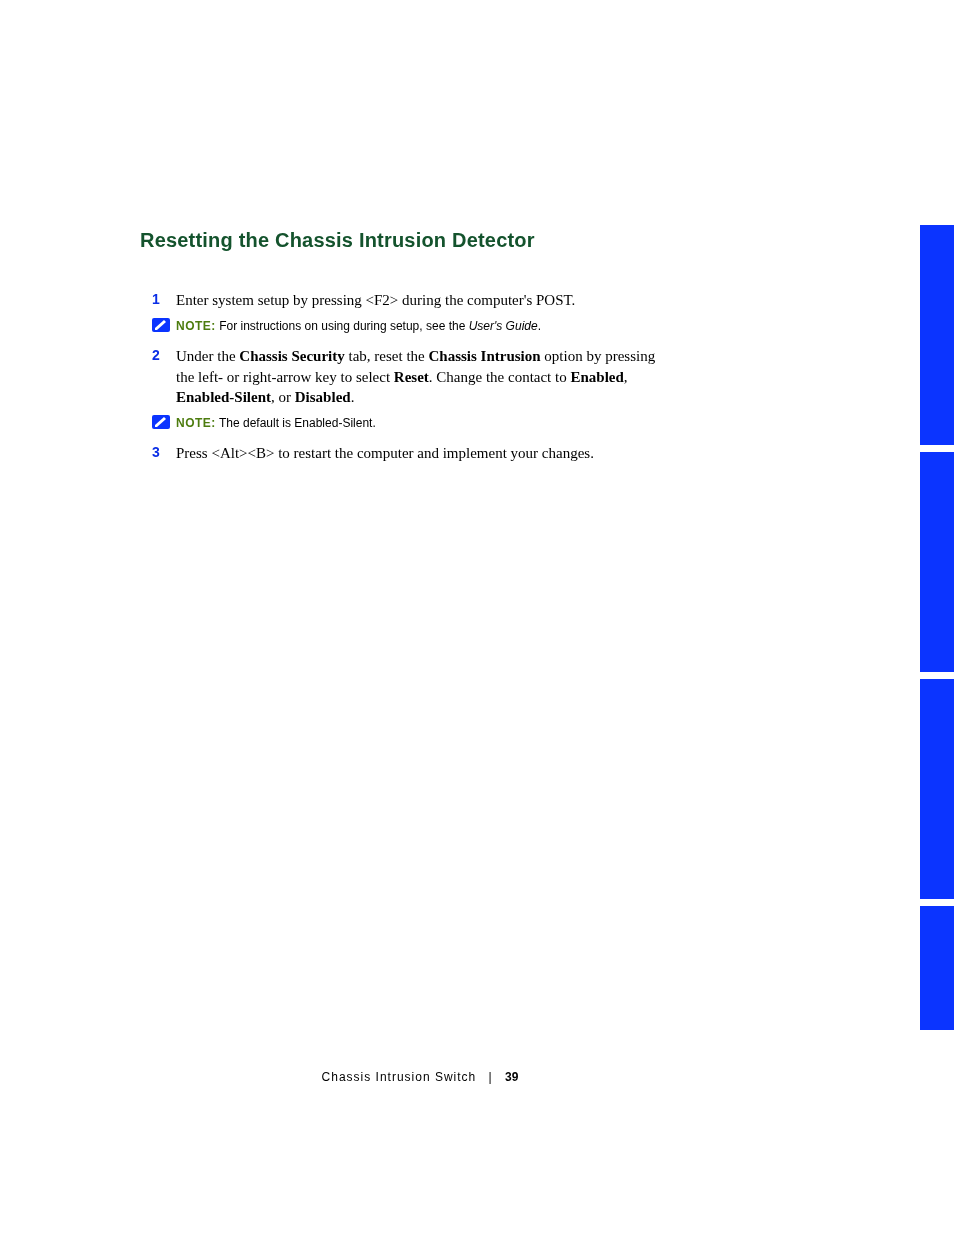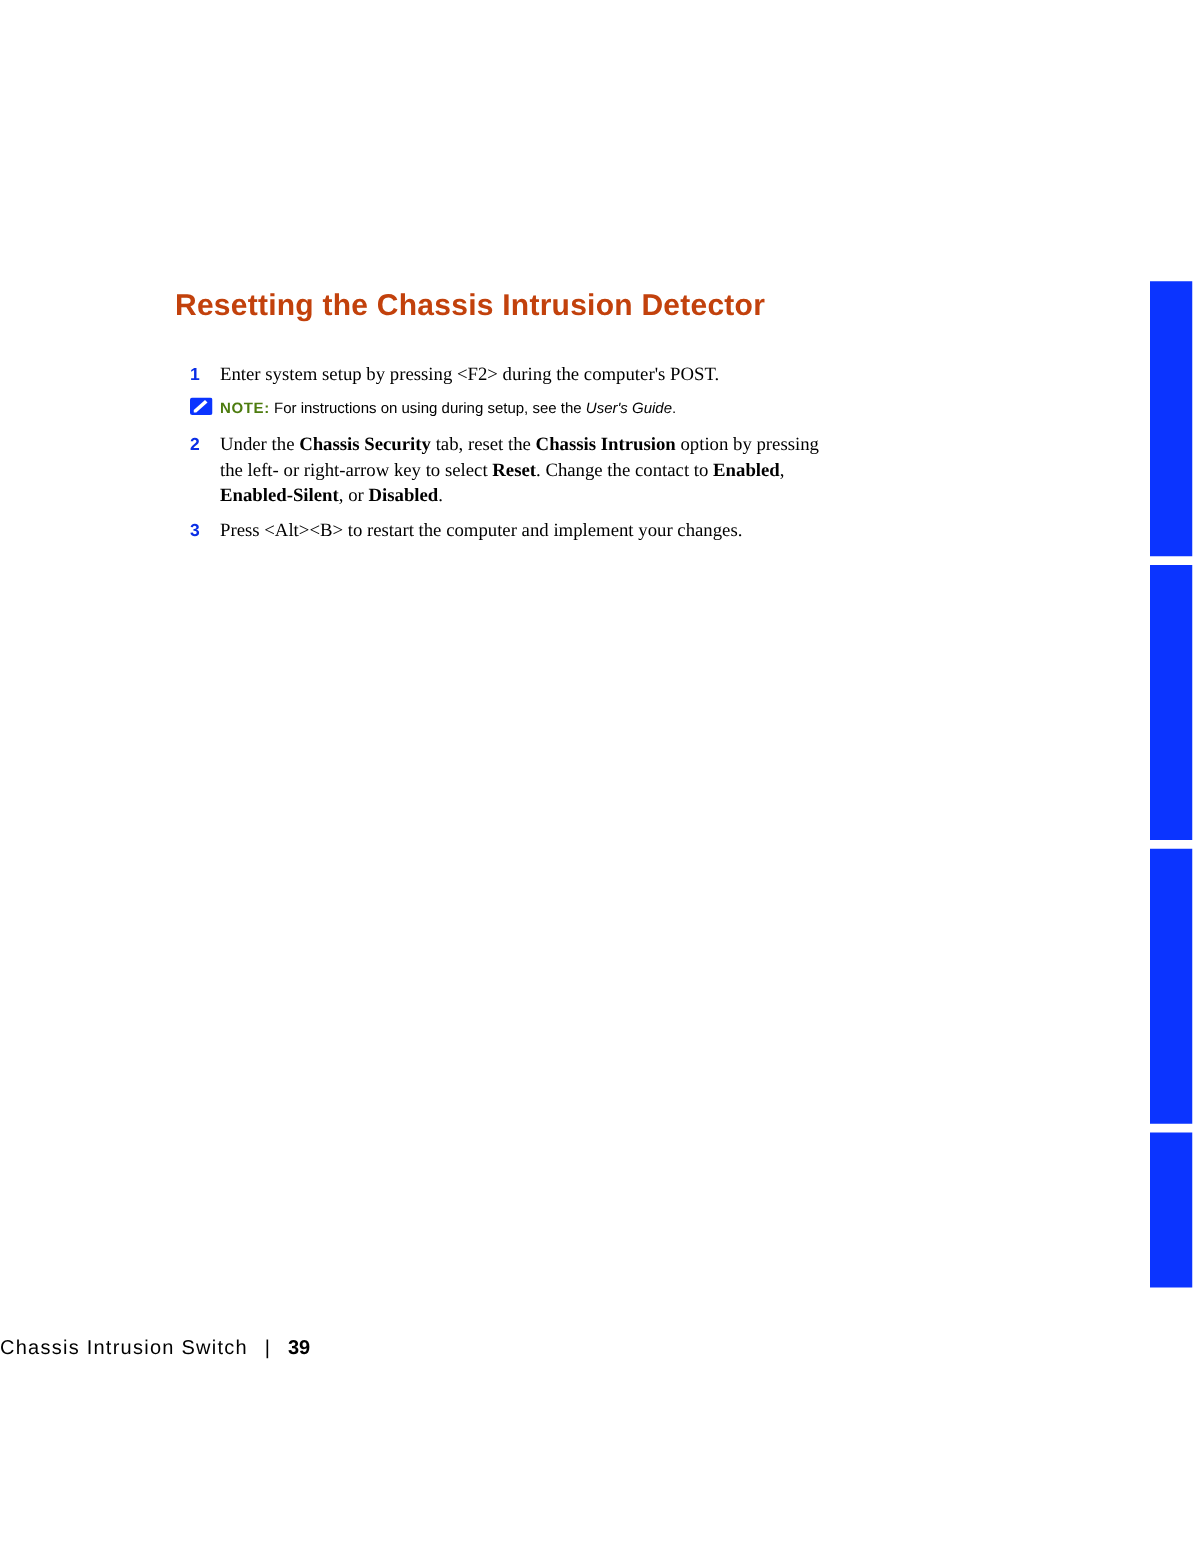--- a/index.html
+++ b/index.html
@@ -18,24 +18,24 @@
     height: 1235px;
   }
   .heading {
     position: absolute;
     left: 140px;
     top: 215px;
     width: 520px;
     font-family: "Arial Black", Arial, sans-serif;
     font-stretch: condensed;
     font-weight: 900;
-    font-size: 24px;
+    font-size: 20px;
     line-height: 1.2;
     letter-spacing: 0.2px;
-    color: #c2410c;
+    color: #14532d;
   }
   .body-col {
     position: absolute;
     left: 140px;
     top: 290px;
     width: 520px;
   }
   .step {
     position: relative;
     padding-left: 36px;
@@ -102,23 +102,23 @@
   .tab2 { top: 452px; height: 220px; }
   .tab3 { top: 679px; height: 220px; }
   .tab4 { top: 906px; height: 124px; }
 
   
   .footer {
     position: absolute;
     top: 1070px;
     left: 0;
     width: 840px;
-    text-align: left;
+    text-align: center;
     font-family: Verdana, Arial, sans-serif;
-    font-size: 16px;
+    font-size: 12px;
     letter-spacing: 1px;
     color: #000;
   }
   .footer .sep { margin: 0 8px; color: #000; }
   .footer .pg { font-weight: 900; letter-spacing: 0; }
 
   svg { display: inline-block; vertical-align: top; }
 </style>
 </head>
 <body>
@@ -147,20 +147,29 @@
         </svg>
       </span>
       <span class="note-label">NOTE:</span><span> For instructions on using during setup, see the </span><span class="italic">User's Guide</span><span>.</span>
     </div>
 
     <div class="step">
       <span class="num">2</span>
       <span><span>Under the </span><b>Chassis Security</b><span> tab, reset the </span><b>Chassis Intrusion</b><span> option by pressing the left- or right-arrow key to select </span><b>Reset</b><span>. Change the contact to </span><b>Enabled</b><span>, </span><b>Enabled-Silent</b><span>, or </span><b>Disabled</b><span>.</span></span>
     </div>
 
+    <div class="note-row">
+      <span class="icon">
+        <svg width="18" height="14" viewBox="0 0 18 14">
+          <rect x="0" y="0" width="18" height="14" rx="2" fill="#0b34ff"></rect>
+          <path d="M3 10 L12 2 L14 4 L5 12 L3 12 Z" fill="#fff"></path>
+        </svg>
+      </span>
+      <span class="note-label">NOTE:</span><span> The default is </span><span class="sans-ref">Enabled-Silent</span><span>.</span>
+    </div>
 
     <div class="step" style="width:440px;">
       <span class="num">3</span>
       <span>Press &lt;Alt&gt;&lt;B&gt; to restart the computer and implement your changes.</span>
     </div>
 
   </div>
 
 
   <div class="footer">

